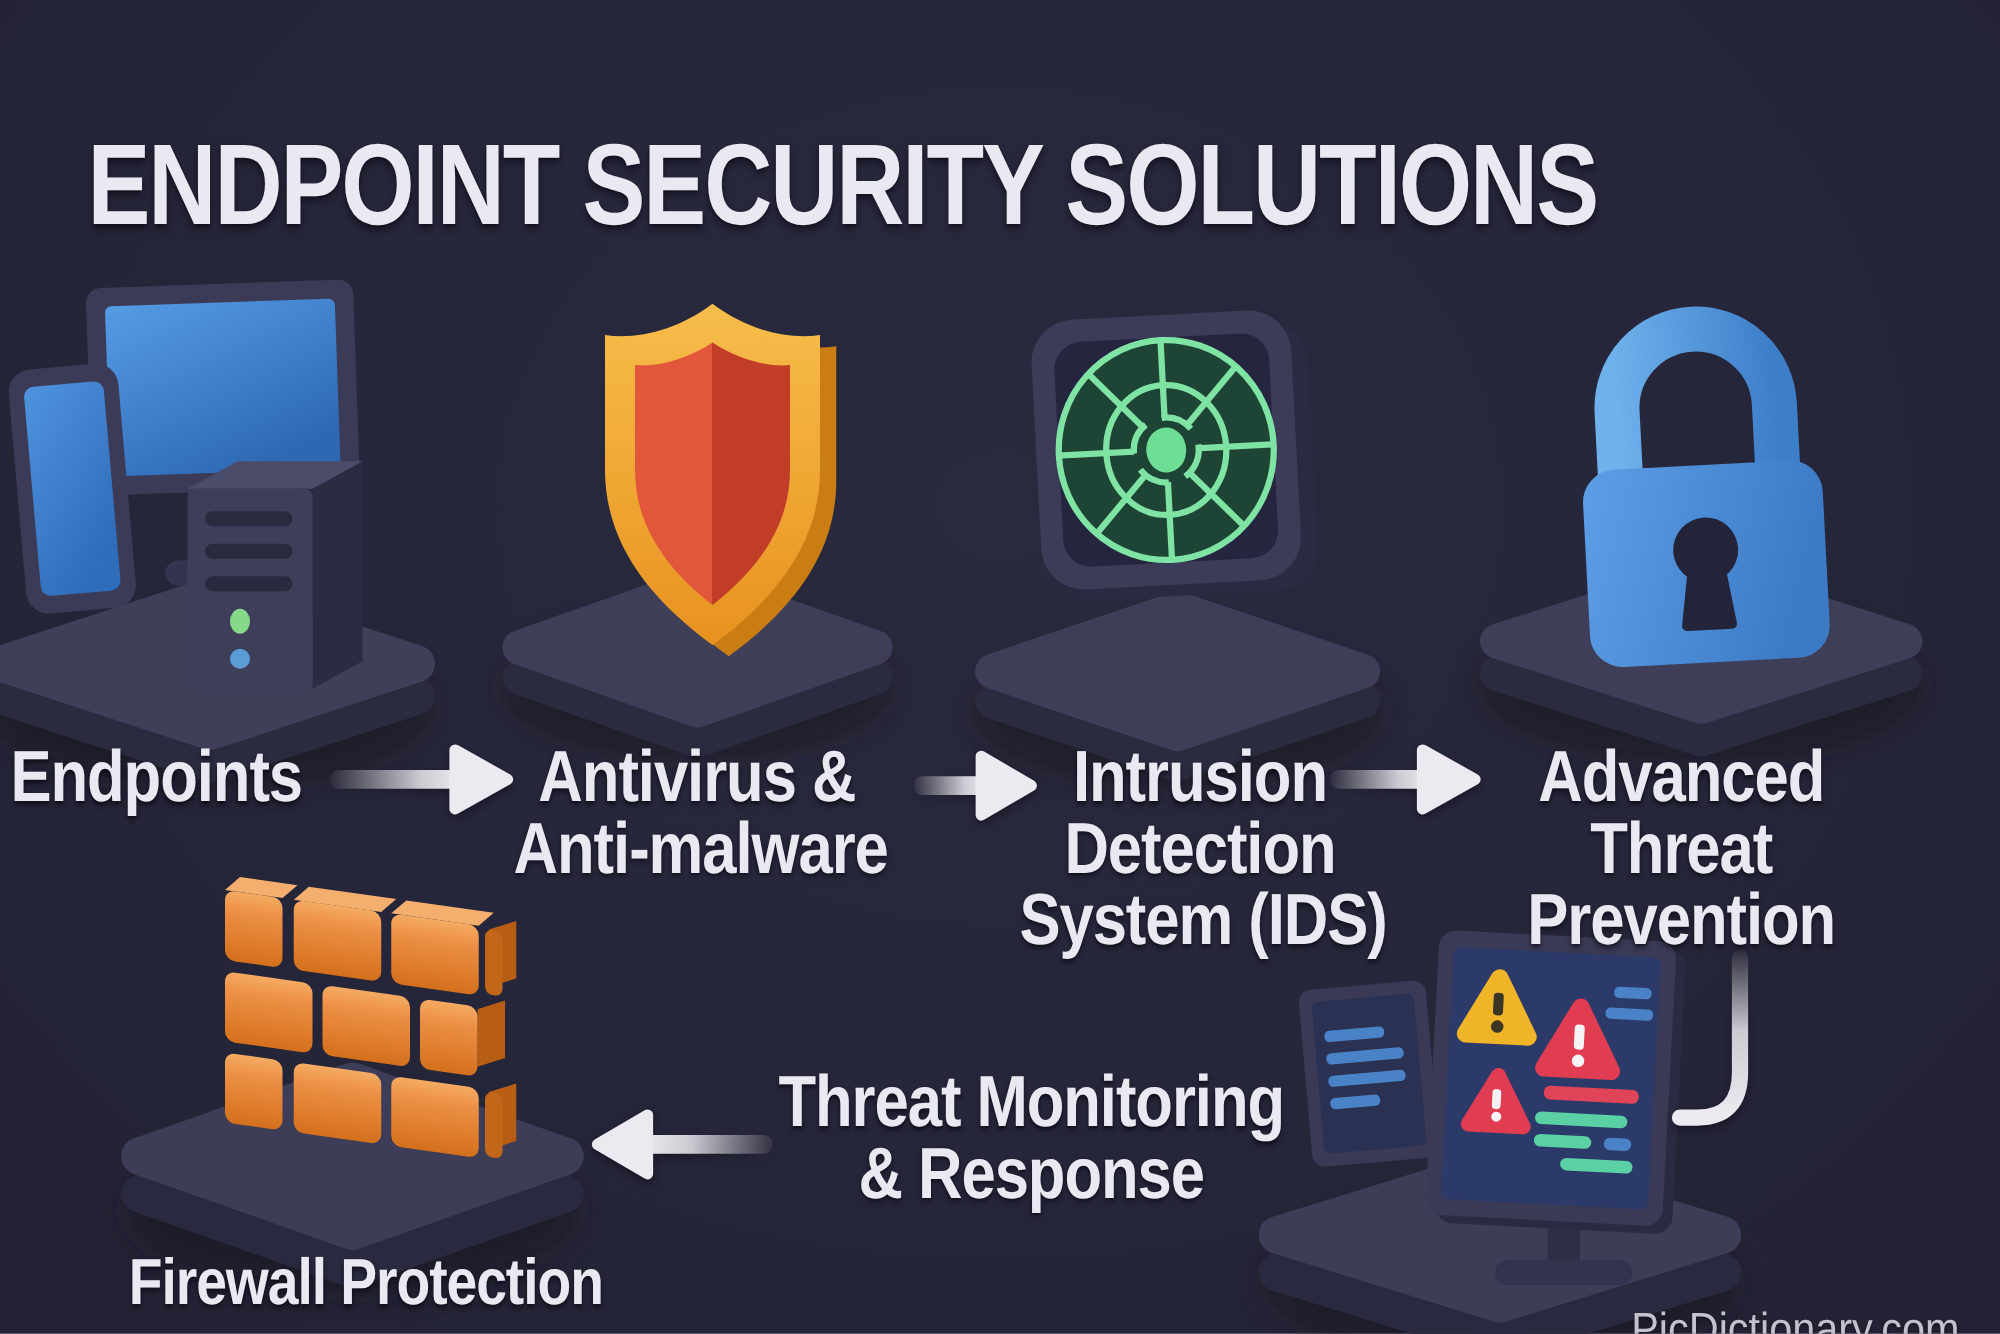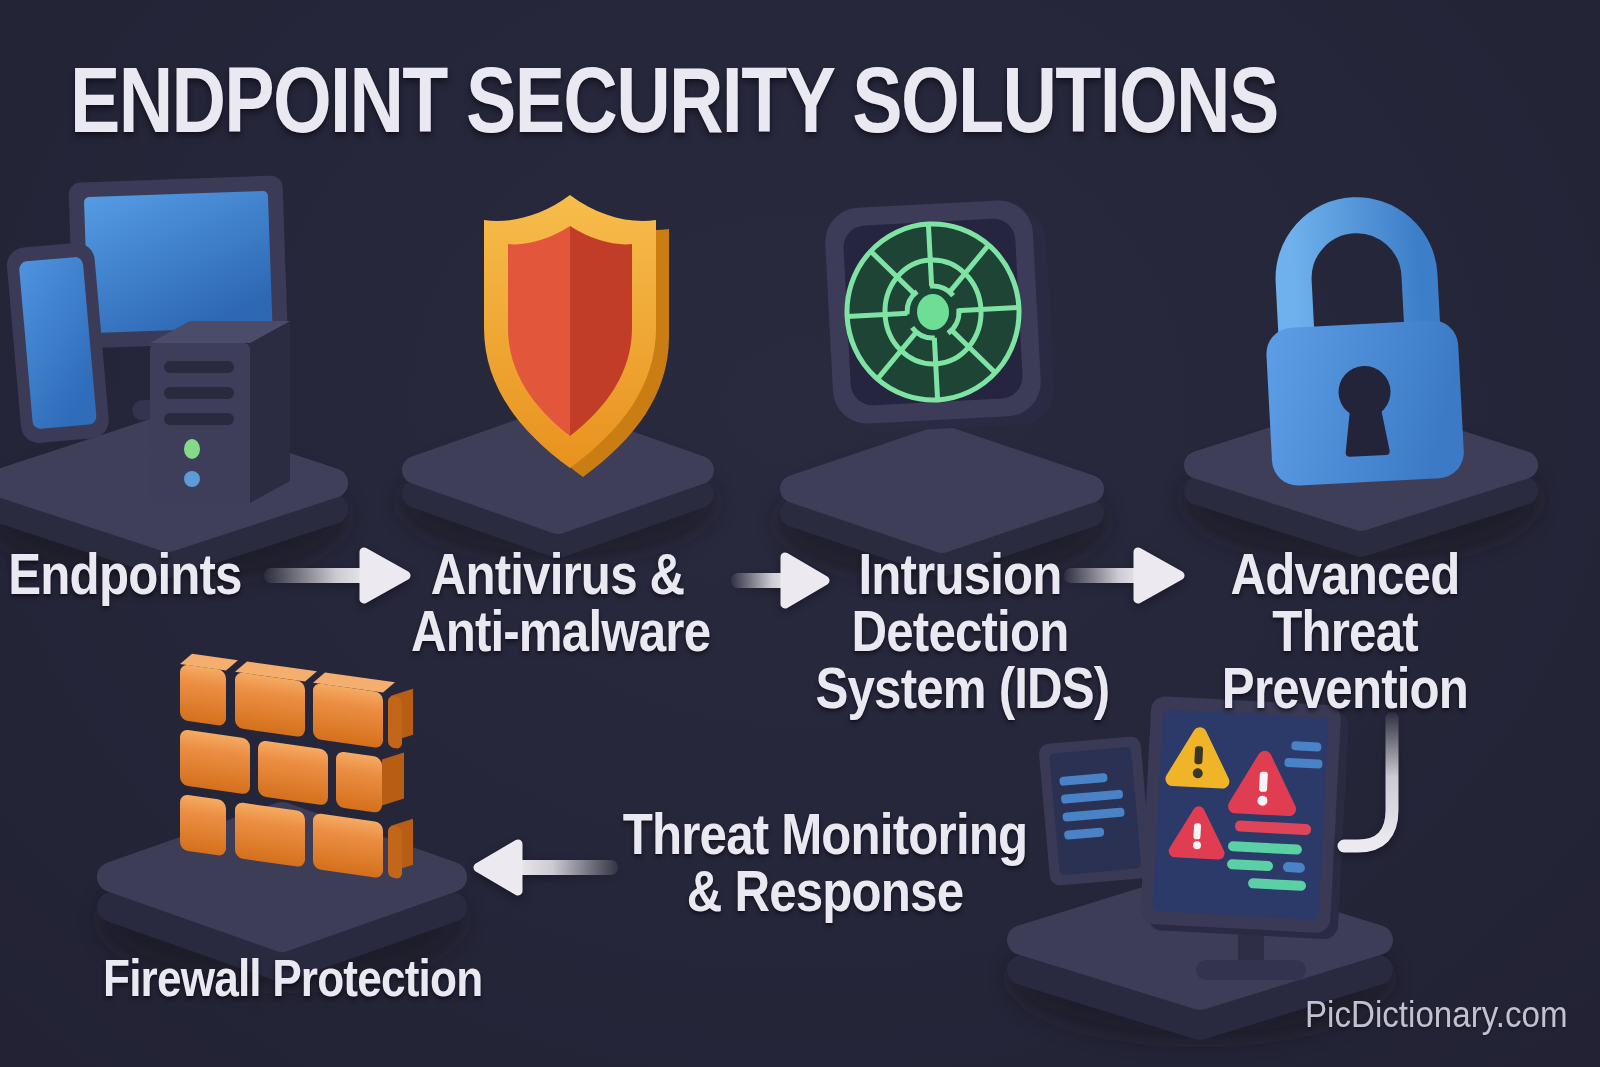--- a/index.html
+++ b/index.html
@@ -2,21 +2,21 @@
 <html><head>
 <meta charset="utf-8">
 <style>
   html,body{margin:0;padding:0;}
   body{
     width:1600px;height:1067px;overflow:hidden;
     background:radial-gradient(ellipse at 50% 38%, #2a2a3f 0%, #26263a 55%, #222234 100%);
     font-family:"Liberation Sans","DejaVu Sans",sans-serif;
     position:relative;
   }
-  .stage{position:absolute;inset:0;}
+  .stage{position:absolute;inset:0;margin-top:48px;}
   .title{
     position:absolute;left:70px;top:48px;
     font-size:92px;font-weight:700;letter-spacing:-2px;white-space:nowrap;
     color:#eae8f0;transform:scaleX(0.82);transform-origin:left center;
     text-shadow:0 4px 7px rgba(8,8,18,.55),0 1px 2px rgba(8,8,18,.45);
   }
   .lbl{
     position:absolute;color:#eae8f0;font-weight:700;
     font-size:58px;line-height:57px;letter-spacing:-1px;text-align:center;
     transform:scaleX(0.85);transform-origin:center center;white-space:nowrap;

